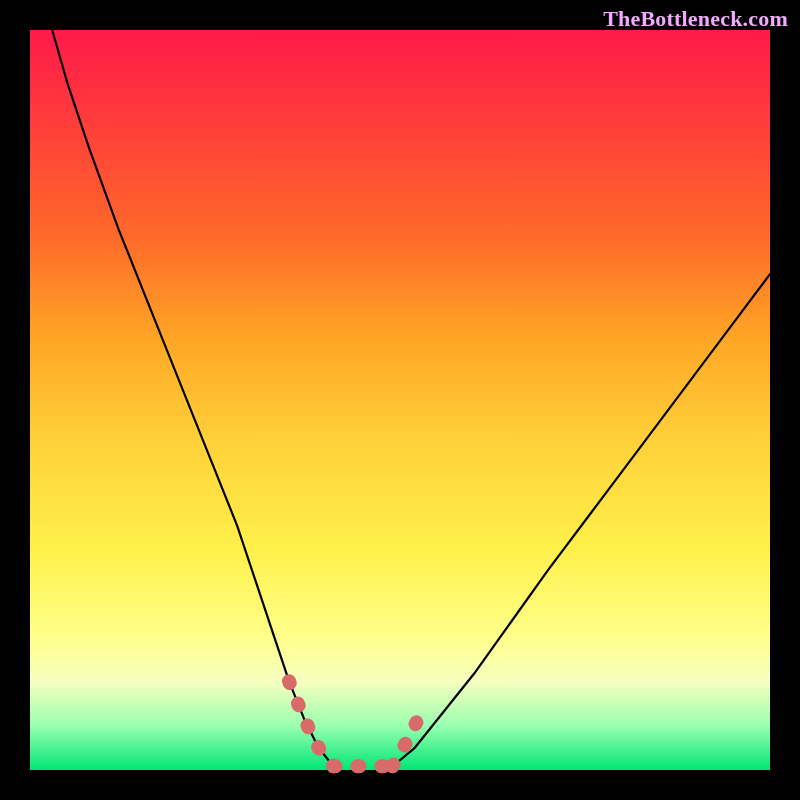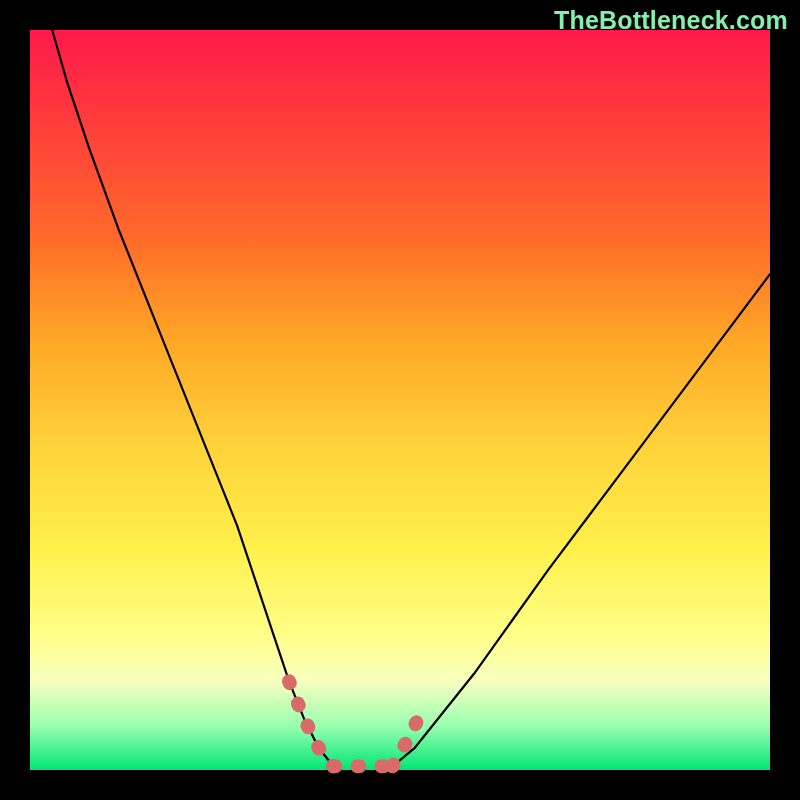--- a/index.html
+++ b/index.html
@@ -27,24 +27,24 @@
       #ffff8a 82%,
       #f7ffbf 88%,
       #9affb0 94%,
       #00e676 100%
     );
   }
   .watermark {
     position: absolute;
     top: 6px;
     right: 12px;
-    font-family: Liberation Sans, sans-serif;
-    font-size: 25px;
+    font-family: Liberation Serif, serif;
+    font-size: 22px;
     font-weight: 600;
-    color: #86efac;
+    color: #f0abfc;
     letter-spacing: 0.2px;
     user-select: none;
   }
   svg.curves {
     position: absolute;
     left: 0;
     top: 0;
     width: 740px;
     height: 740px;
     overflow: visible;

